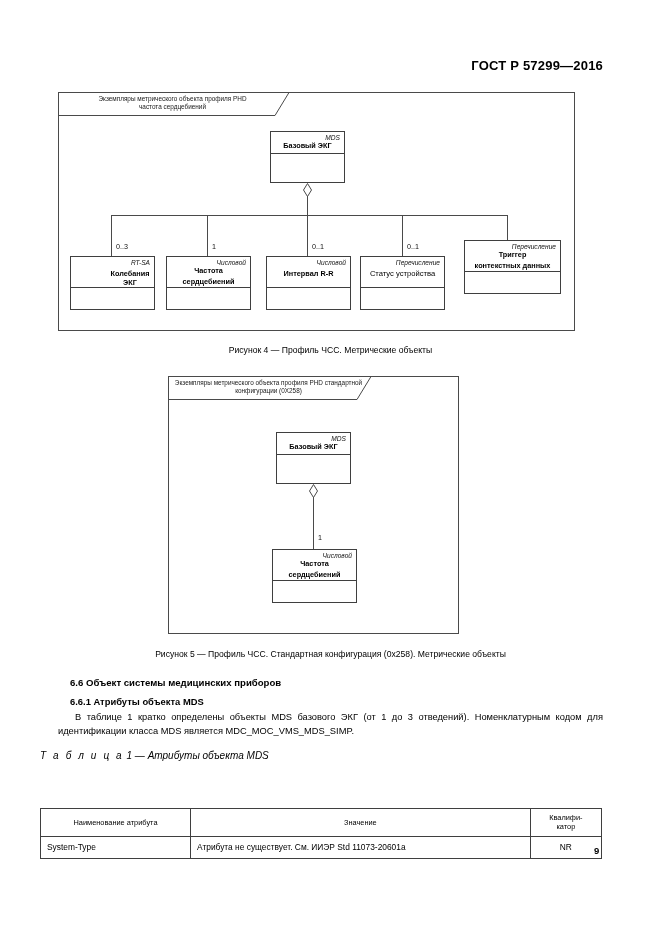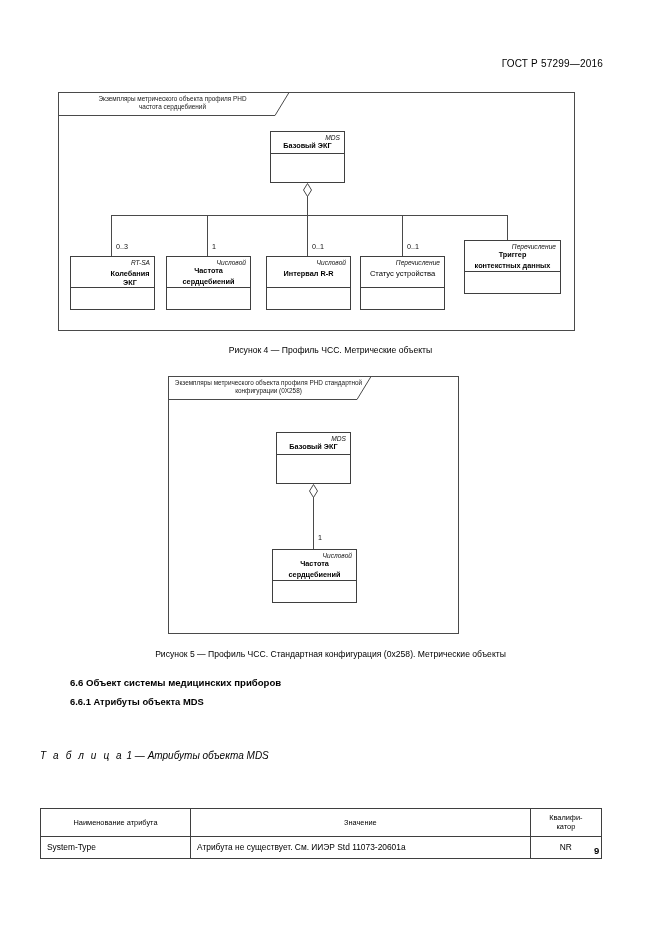--- a/index.html
+++ b/index.html
@@ -23,22 +23,22 @@
     height: 935px;
   }
 
   
   .doc-header {
     position: absolute;
     left: 0;
     top: 58px;
     width: 603px;
     text-align: right;
-    font-size: 10px;
-    font-weight: normal;
+    font-size: 13px;
+    font-weight: bold;
     letter-spacing: 0.2px;
   }
 
   
   .frame {
     position: absolute;
     border: 1px solid #4a4a4a;
     box-sizing: border-box;
     background: #fff;
   }
@@ -308,20 +308,23 @@
     <span class="bname">сердцебиений</span>
     <div class="divider" style="top:30px;"></div>
   </div>
 
   <div class="caption" style="left:0; top:649px;">Рисунок 5 — Профиль ЧСС. Стандартная конфигурация (0x258). Метрические объекты</div>
 
   <div class="h2" style="left:70px; top:677px;">6.6 Объект системы медицинских приборов</div>
 
   <div class="h3" style="left:70px; top:696px;">6.6.1 Атрибуты объекта MDS</div>
 
+  <div class="para" style="left:58px; top:711px; width:545px;">
+    <span class="indent"></span><span>В таблице 1 кратко определены объекты MDS базового ЭКГ (от 1 до 3 отведений). Номенклатурным кодом для идентификации класса MDS является MDC_MOC_VMS_MDS_SIMP.</span>
+  </div>
 
   <div class="table-title" style="left:40px; top:750px;">
     <span class="sp">Т а б л и ц а</span><span> 1 — Атрибуты объекта MDS</span>
   </div>
 
   <table class="mds" style="left:40px; top:808px; width:562px;">
     <thead>
       <tr>
         <th style="width:148px;">Наименование атрибута</th>
         <th style="width:348px;">Значение</th>

